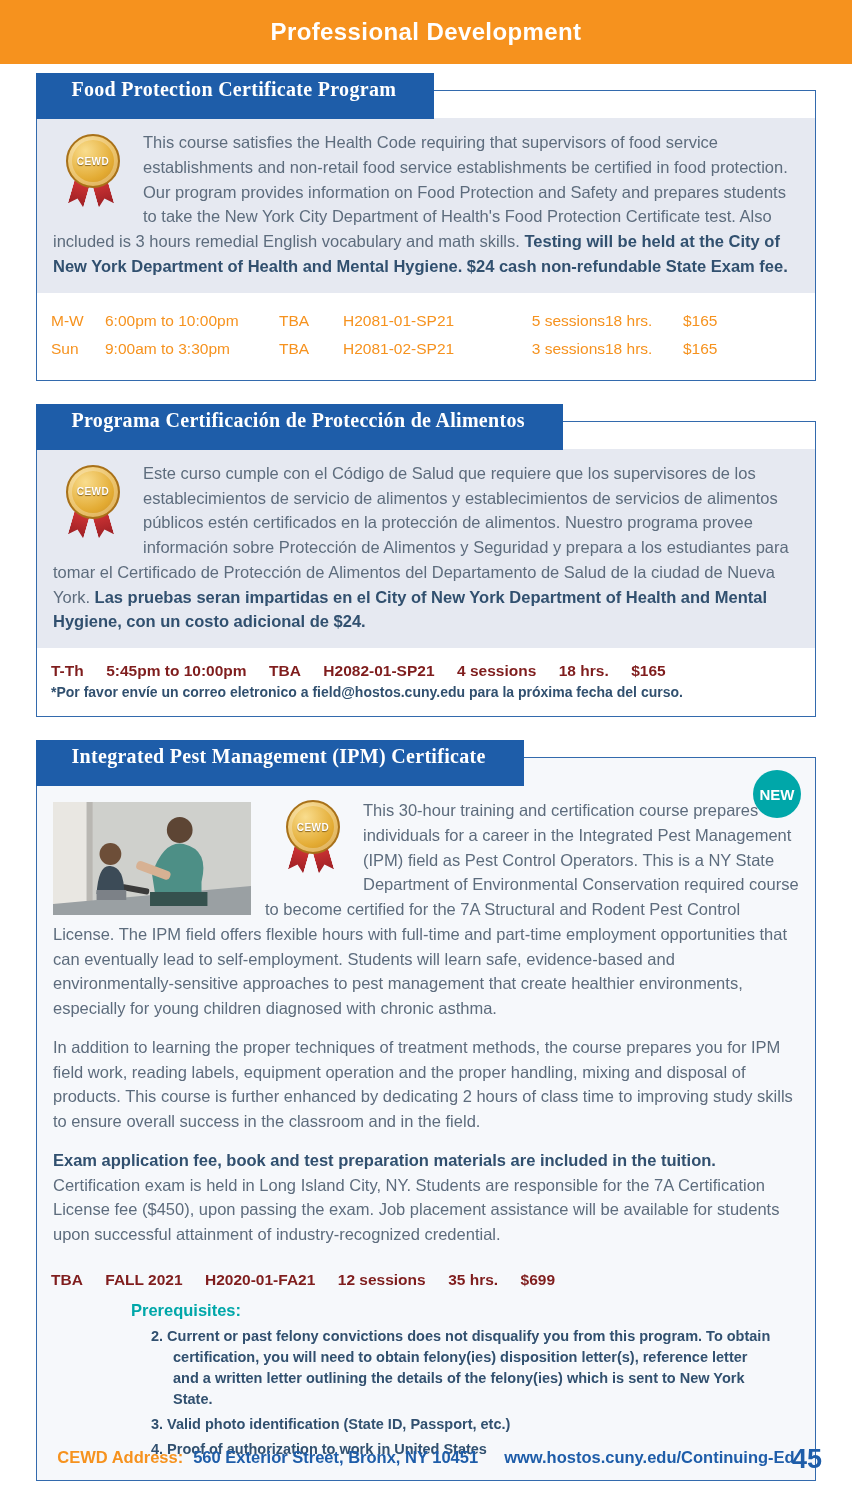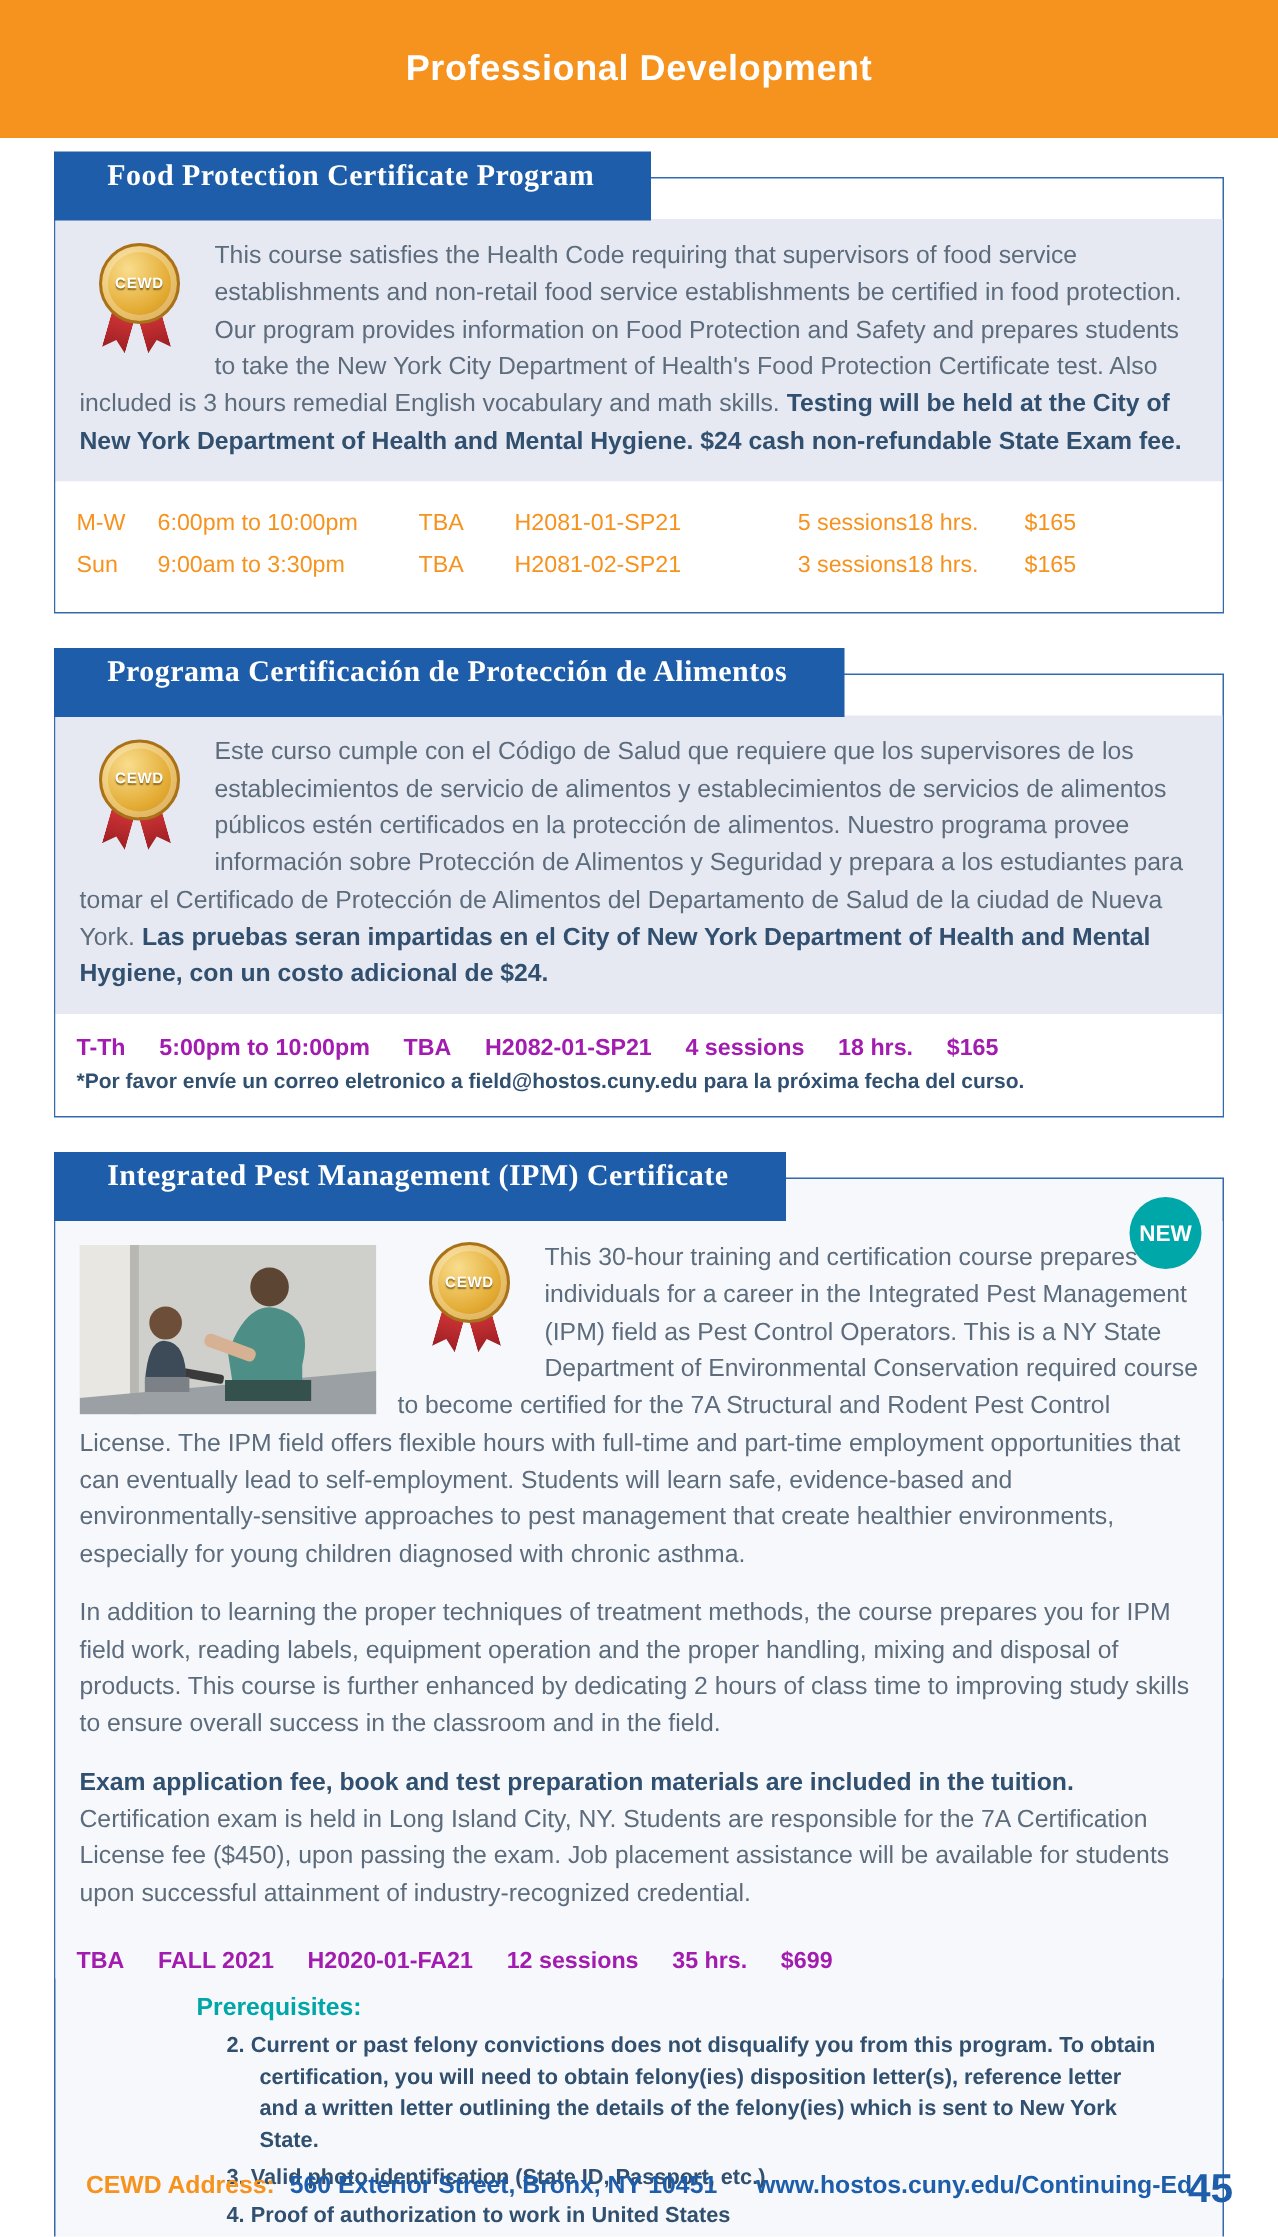--- a/index.html
+++ b/index.html
@@ -2,21 +2,21 @@
 <html><head>
 <meta charset="utf-8">
 <style>
   html,body{margin:0;padding:0;}
   body{
     width:852px;height:1491px;background:#ffffff;position:relative;overflow:hidden;
     font-family:"Liberation Sans", sans-serif;
   }
   
   .banner{
-    height:92px;background:#F6921E;display:flex;align-items:center;justify-content:center;
+    height:64px;background:#F6921E;display:flex;align-items:center;justify-content:center;
   }
   .banner-title{
     color:#fff;font-size:24px;font-weight:bold;letter-spacing:.4px;
   }
   
   .section{
     margin:0 36px;border:1.5px solid #336AAD;position:relative;background:#fff;
   }
   .section.first{margin-top:26px;}
   .section.gap{margin-top:40px;}
@@ -50,21 +50,21 @@
   
   .sched{padding:14px 14px 16px;background:#fff;}
   .sched-row{display:flex;color:#F6921E;font-weight:normal;font-size:15.5px;line-height:1.85;}
   .c-days{width:54px;}
   .c-time{width:174px;}
   .c-loc{width:64px;}
   .c-code{width:152px;}
   .c-sess{width:110px;text-align:right;}
   .c-hrs{width:78px;}
   .c-price{flex:1;}
-  .sched-inline span{margin-right:18px;color:#a21caf;font-weight:bold;font-size:15.5px;}
+  .sched-inline span{margin-right:18px;color:#7f1d1d;font-weight:bold;font-size:15.5px;}
   .note{font-weight:bold;color:#31506F;font-size:14px;margin-top:4px;}
   
   .ipm-body{background:#F6F8FB;padding:12px 16px 2px;color:#5D6C7D;font-size:16.5px;line-height:1.5;}
   .ipm-body p{margin:0 0 14px;}
   .ipm-photo{float:left;width:198px;height:113px;margin:4px 14px 6px 0;overflow:hidden;}
   .ipm-medal{float:left;width:66px;height:92px;position:relative;margin:2px 16px 2px 16px;}
   .new-badge{
     position:absolute;top:12px;right:14px;width:48px;height:48px;border-radius:50%;
     background:#00A7A9;color:#fff;font-weight:bold;font-size:15px;
     display:flex;align-items:center;justify-content:center;z-index:4;
@@ -140,21 +140,21 @@
       <div class="medal-coin">
           <span>CEWD</span>
         </div>
     </div>
     <span>Este curso cumple con el Código de Salud que requiere que los supervisores de los establecimientos de servicio de alimentos y establecimientos de servicios de alimentos públicos estén certificados en la protección de alimentos. Nuestro programa provee información sobre Protección de Alimentos y Seguridad y prepara a los estudiantes para tomar el Certificado de Protección de Alimentos del Departamento de Salud de la ciudad de Nueva York.</span>
     <span class="emph">Las pruebas seran impartidas en el City of New York Department of Health and Mental Hygiene, con un costo adicional de $24.</span>
   </div>
   <div class="sched">
     <div class="sched-inline">
       <span>T-Th</span>
-      <span>5:00pm to 10:00pm</span>
+      <span>5:45pm to 10:00pm</span>
       <span>TBA</span>
       <span>H2082-01-SP21</span>
       <span>4 sessions</span>
       <span>18 hrs.</span>
       <span>$165</span>
     </div>
     <div class="note">*Por favor envíe un correo eletronico a field@hostos.cuny.edu para la próxima fecha del curso.</div>
   </div>
 </div>
 

